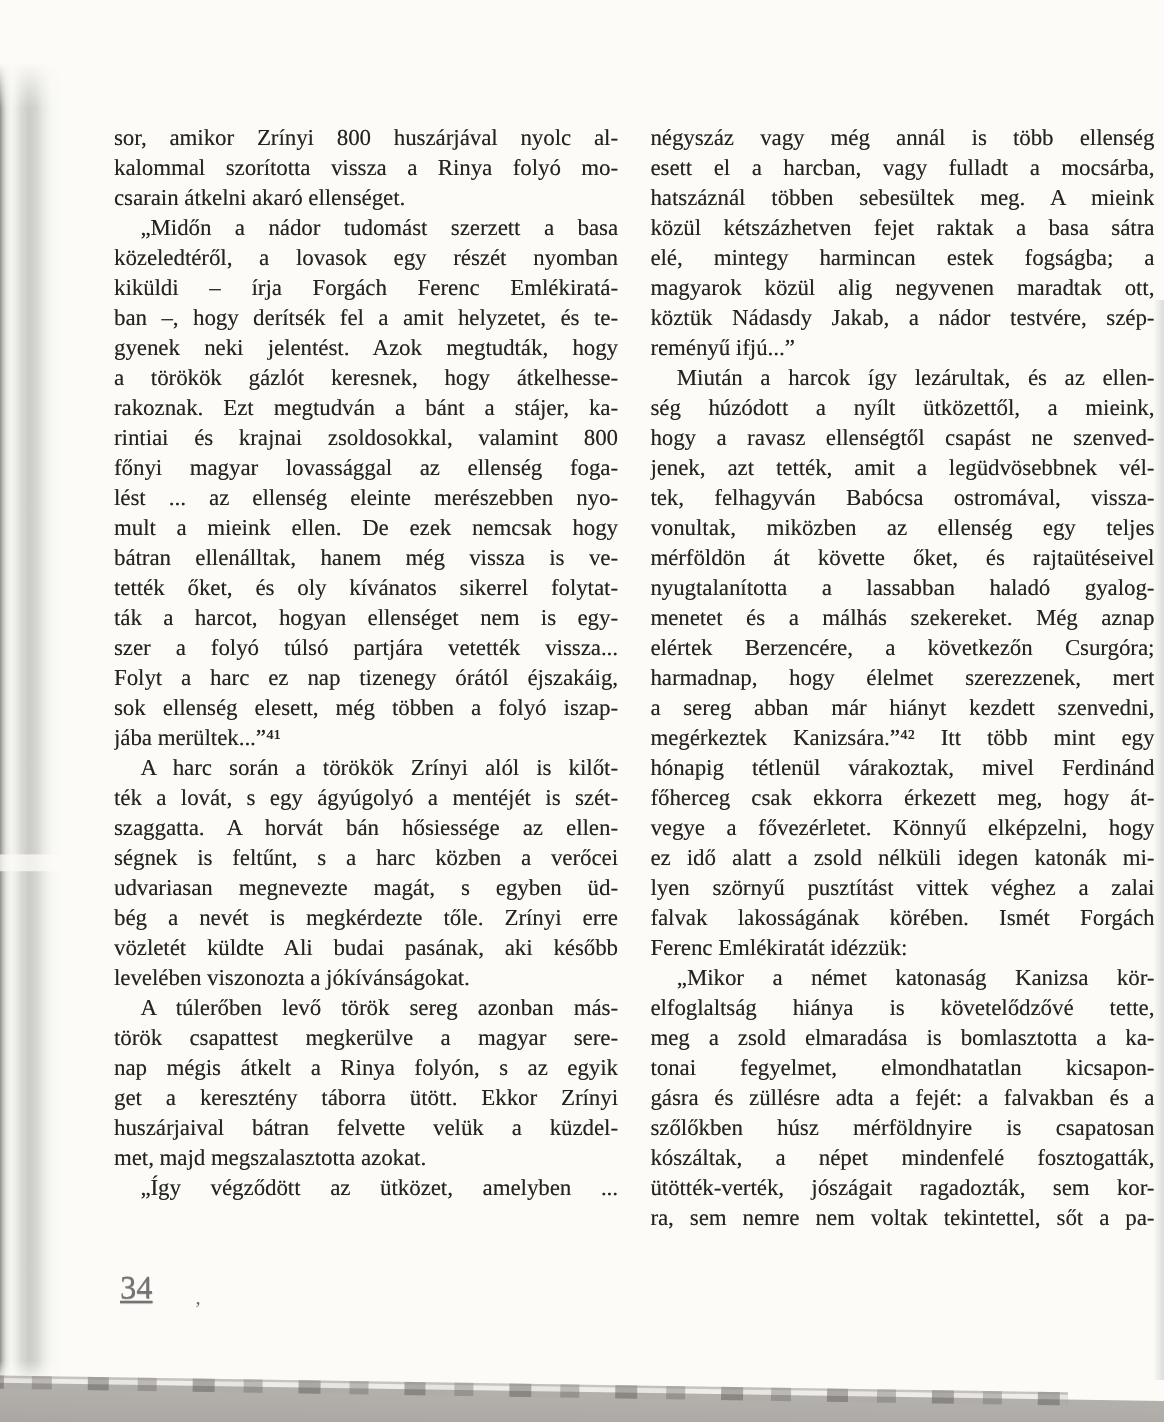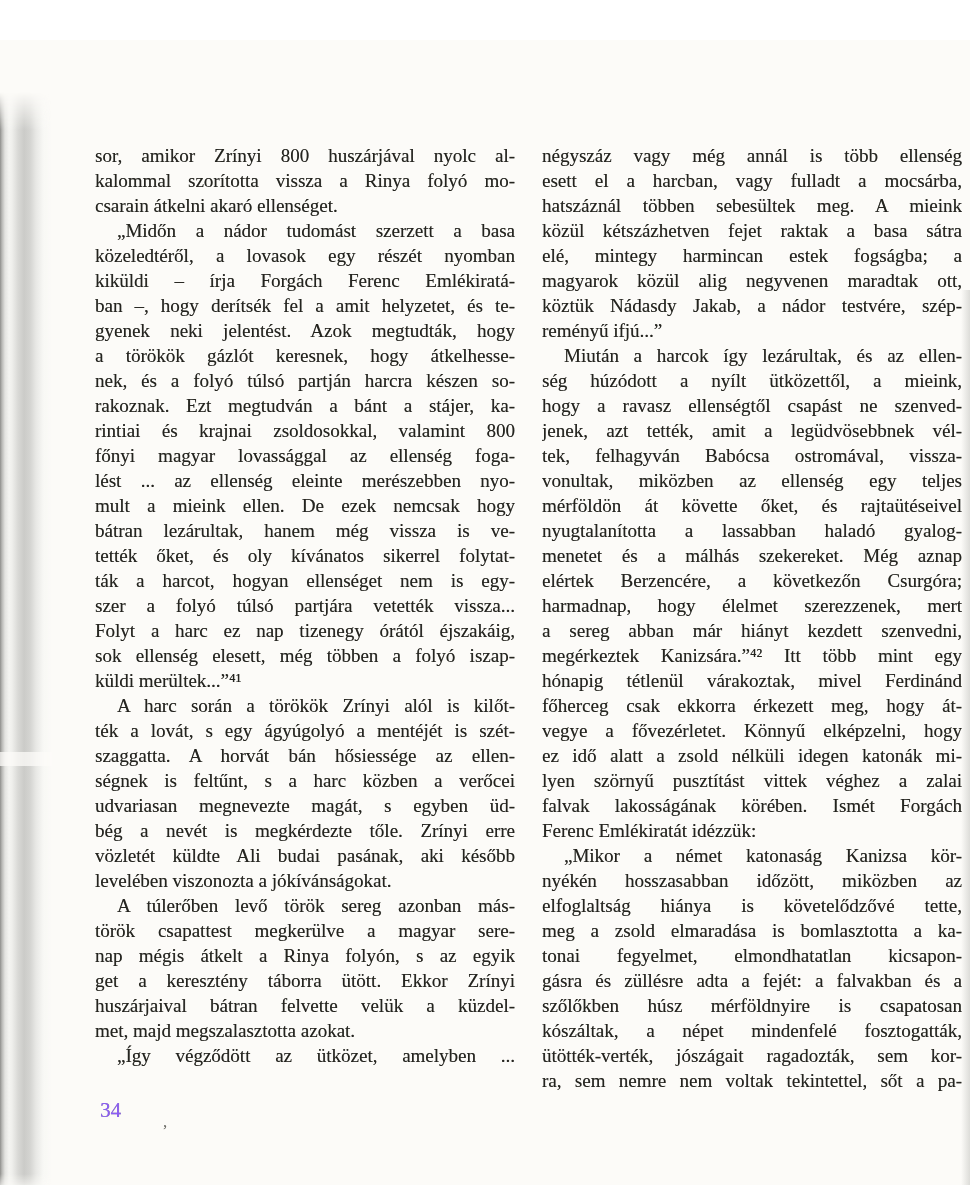--- a/index.html
+++ b/index.html
@@ -2,21 +2,21 @@
 <html><head>
 <meta charset="utf-8">
 <style>
   html,body{margin:0;padding:0;}
   body{
     width:970px;height:1185px;position:relative;overflow:hidden;
     background:#ffffff;
     font-family:"Liberation Serif","DejaVu Serif",serif;
   }
   .page{
-    position:absolute;inset:0;background:#fcfbf8;margin-top:40px;
+    position:absolute;inset:0;background:#fcfbf8;
   }
   
   .gutter{
     position:absolute;left:0;top:52px;width:52px;height:1100px;
     background:linear-gradient(to right,
       #8e8e8b 0px,#b9b9b6 2px,#e3e3e0 5px,#f4f4f1 9px,#efefec 12px,
       #d9d9d6 18px,#cbcbc8 24px,#d4d4d1 30px,#e8e8e5 36px,#f7f7f4 43px,
       rgba(252,251,248,0) 52px);
     -webkit-mask-image:linear-gradient(to bottom,transparent 0,#000 38px,#000 calc(100% - 18px),transparent 100%);
             mask-image:linear-gradient(to bottom,transparent 0,#000 38px,#000 calc(100% - 18px),transparent 100%);
@@ -31,22 +31,23 @@
   .col-right{left:542px;}
   .line{
     height:25px;line-height:25px;font-size:19px;color:#24241f;
     text-align:justify;text-align-last:justify;overflow:hidden;
     text-shadow:0.2px 0.2px 0.35px rgba(40,40,36,.5);
   }
   .line.ind{text-indent:22px;}
   .line.nj{text-align-last:left;}
   
   .pagenum{
-    position:absolute;left:100px;top:1058px;font-size:21px;color:#8b5cf6;
+    position:absolute;left:100px;top:1058px;font-size:27px;color:#737373;
     text-shadow:0.2px 0.2px 0.35px rgba(40,40,36,.5);
+    text-decoration:underline;
   }
   .stray{
     position:absolute;left:163px;top:1072px;font-size:17px;color:#6b6b66;
   }
   
   .edge-right{
     position:absolute;right:0;top:250px;width:9px;height:900px;
     background:linear-gradient(to left,#d2d2ce,rgba(210,210,206,0));
     opacity:.75;
   }
@@ -74,33 +75,32 @@
   <div class="col col-left">
       <div class="line">sor, amikor Zrínyi 800 huszárjával nyolc al-</div>
       <div class="line">kalommal szorította vissza a Rinya folyó mo-</div>
       <div class="line nj">csarain átkelni akaró ellenséget.</div>
       <div class="line ind">„Midőn a nádor tudomást szerzett a basa</div>
       <div class="line">közeledtéről, a lovasok egy részét nyomban</div>
       <div class="line">kiküldi – írja Forgách Ferenc Emlékiratá-</div>
       <div class="line">ban –, hogy derítsék fel a amit helyzetet, és te-</div>
       <div class="line">gyenek neki jelentést. Azok megtudták, hogy</div>
       <div class="line">a törökök gázlót keresnek, hogy átkelhesse-</div>
-      <div class="line">nek, és a folyó túlsó partján harcra készen so-</div>
       <div class="line">rakoznak. Ezt megtudván a bánt a stájer, ka-</div>
       <div class="line">rintiai és krajnai zsoldosokkal, valamint 800</div>
       <div class="line">főnyi magyar lovassággal az ellenség foga-</div>
       <div class="line">lést ... az ellenség eleinte merészebben nyo-</div>
       <div class="line">mult a mieink ellen. De ezek nemcsak hogy</div>
-      <div class="line">bátran lezárultak, hanem még vissza is ve-</div>
+      <div class="line">bátran ellenálltak, hanem még vissza is ve-</div>
       <div class="line">tették őket, és oly kívánatos sikerrel folytat-</div>
       <div class="line">ták a harcot, hogyan ellenséget nem is egy-</div>
       <div class="line">szer a folyó túlsó partjára vetették vissza...</div>
       <div class="line">Folyt a harc ez nap tizenegy órától éjszakáig,</div>
       <div class="line">sok ellenség elesett, még többen a folyó iszap-</div>
-      <div class="line nj">küldi merültek...”⁴¹</div>
+      <div class="line nj">jába merültek...”⁴¹</div>
       <div class="line ind">A harc során a törökök Zrínyi alól is kilőt-</div>
       <div class="line">ték a lovát, s egy ágyúgolyó a mentéjét is szét-</div>
       <div class="line">szaggatta. A horvát bán hősiessége az ellen-</div>
       <div class="line">ségnek is feltűnt, s a harc közben a verőcei</div>
       <div class="line">udvariasan megnevezte magát, s egyben üd-</div>
       <div class="line">bég a nevét is megkérdezte tőle. Zrínyi erre</div>
       <div class="line">vözletét küldte Ali budai pasának, aki később</div>
       <div class="line nj">levelében viszonozta a jókívánságokat.</div>
       <div class="line ind">A túlerőben levő török sereg azonban más-</div>
       <div class="line">török csapattest megkerülve a magyar sere-</div>
@@ -133,21 +133,20 @@
       <div class="line">a sereg abban már hiányt kezdett szenvedni,</div>
       <div class="line">megérkeztek Kanizsára.”⁴² Itt több mint egy</div>
       <div class="line">hónapig tétlenül várakoztak, mivel Ferdinánd</div>
       <div class="line">főherceg csak ekkorra érkezett meg, hogy át-</div>
       <div class="line">vegye a fővezérletet. Könnyű elképzelni, hogy</div>
       <div class="line">ez idő alatt a zsold nélküli idegen katonák mi-</div>
       <div class="line">lyen szörnyű pusztítást vittek véghez a zalai</div>
       <div class="line">falvak lakosságának körében. Ismét Forgách</div>
       <div class="line nj">Ferenc Emlékiratát idézzük:</div>
       <div class="line ind">„Mikor a német katonaság Kanizsa kör-</div>
-      <div class="line">nyékén hosszasabban időzött, miközben az</div>
       <div class="line">elfoglaltság hiánya is követelődzővé tette,</div>
       <div class="line">meg a zsold elmaradása is bomlasztotta a ka-</div>
       <div class="line">tonai fegyelmet, elmondhatatlan kicsapon-</div>
       <div class="line">gásra és züllésre adta a fejét: a falvakban és a</div>
       <div class="line">szőlőkben húsz mérföldnyire is csapatosan</div>
       <div class="line">kószáltak, a népet mindenfelé fosztogatták,</div>
       <div class="line">ütötték-verték, jószágait ragadozták, sem kor-</div>
       <div class="line">ra, sem nemre nem voltak tekintettel, sőt a pa-</div>
     </div>
 

